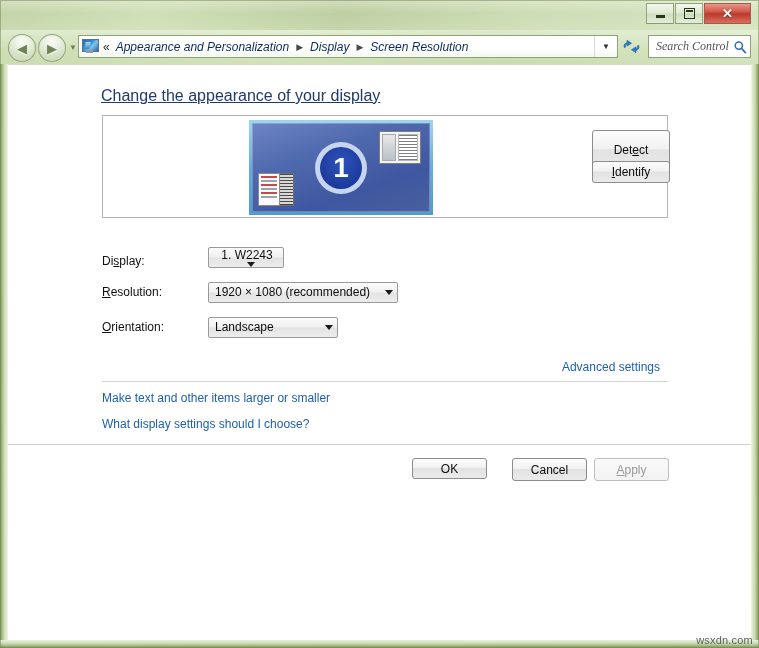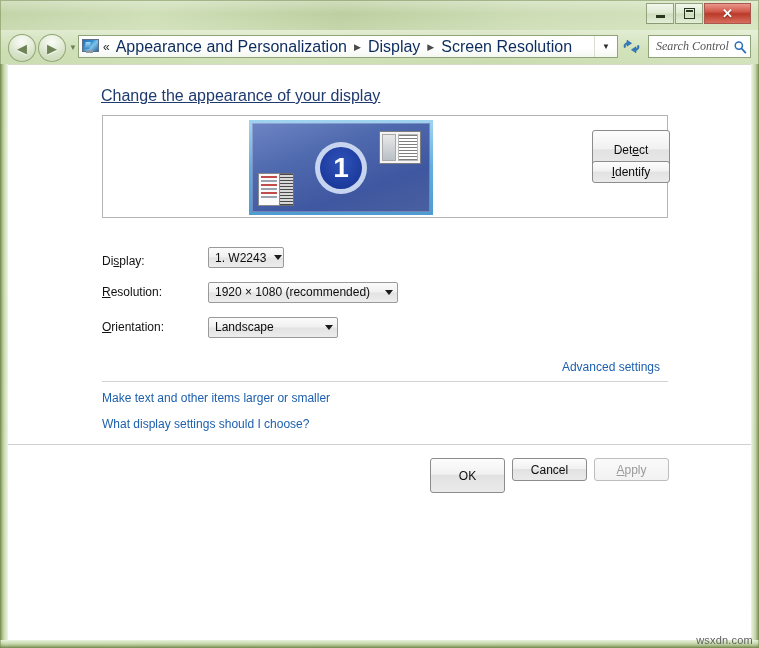--- a/index.html
+++ b/index.html
@@ -168,24 +168,25 @@
     background: #8d9aa8;
   }
   .addr-chev {
     color: #2a2a2a;
     font-size: 12px;
     margin: 0 5px 0 2px;
     flex: 0 0 auto;
   }
   .crumb {
     color: #0b2c5c;
-    font-size: 16px;
+    font-size: 12px;
     white-space: nowrap;
     cursor: pointer;
     padding: 1px 1px;
+    font-style: italic;
   }
   .crumb-sep {
     color: #4a4a4a;
     font-size: 9px;
     margin: 0 6px;
     flex: 0 0 auto;
   }
   #addr-spacer { flex: 1 1 auto; }
   #addr-dropdown {
     flex: 0 0 auto;
@@ -398,21 +399,21 @@
   }
   .combo .combo-value { flex: 1 1 auto; }
   .combo .combo-arrow {
     flex: 0 0 auto;
     margin-left: 8px;
     width: 0; height: 0;
     border-left: 4px solid transparent;
     border-right: 4px solid transparent;
     border-top: 5px solid #1a1a1a;
   }
-  #combo-display     { width: 76px; }
+  #combo-display     { width: 76px; flex-direction: column; }
   #combo-resolution  { width: 190px; }
   #combo-orientation { width: 130px; }
 
   
   .link {
     color: #1c5fae;
     font-size: 12px;
     cursor: pointer;
     white-space: nowrap;
   }
@@ -430,21 +431,21 @@
   #link-make-text { position: absolute; left: 94px; top: 326px; }
   #link-what-settings { position: absolute; left: 94px; top: 352px; }
 
   
   #bottom-divider {
     position: absolute;
     left: 0; top: 379px;
     width: 743px; height: 1px;
     background: #d0d0d0;
   }
-  #btn-ok     { position: absolute; left: 422px; top: 393px; width: 75px; height: 35px; }
+  #btn-ok     { position: absolute; left: 404px; top: 393px; width: 75px; height: 21px; }
   #btn-cancel { position: absolute; left: 504px; top: 393px; width: 75px; height: 23px; }
   #btn-apply  { position: absolute; left: 586px; top: 393px; width: 75px; height: 23px; }
 
   
   #watermark {
     position: absolute;
     right: 6px; bottom: 2px;
     font-size: 11px;
     color: #5e5e5e;
     font-family: "Liberation Sans", sans-serif;

